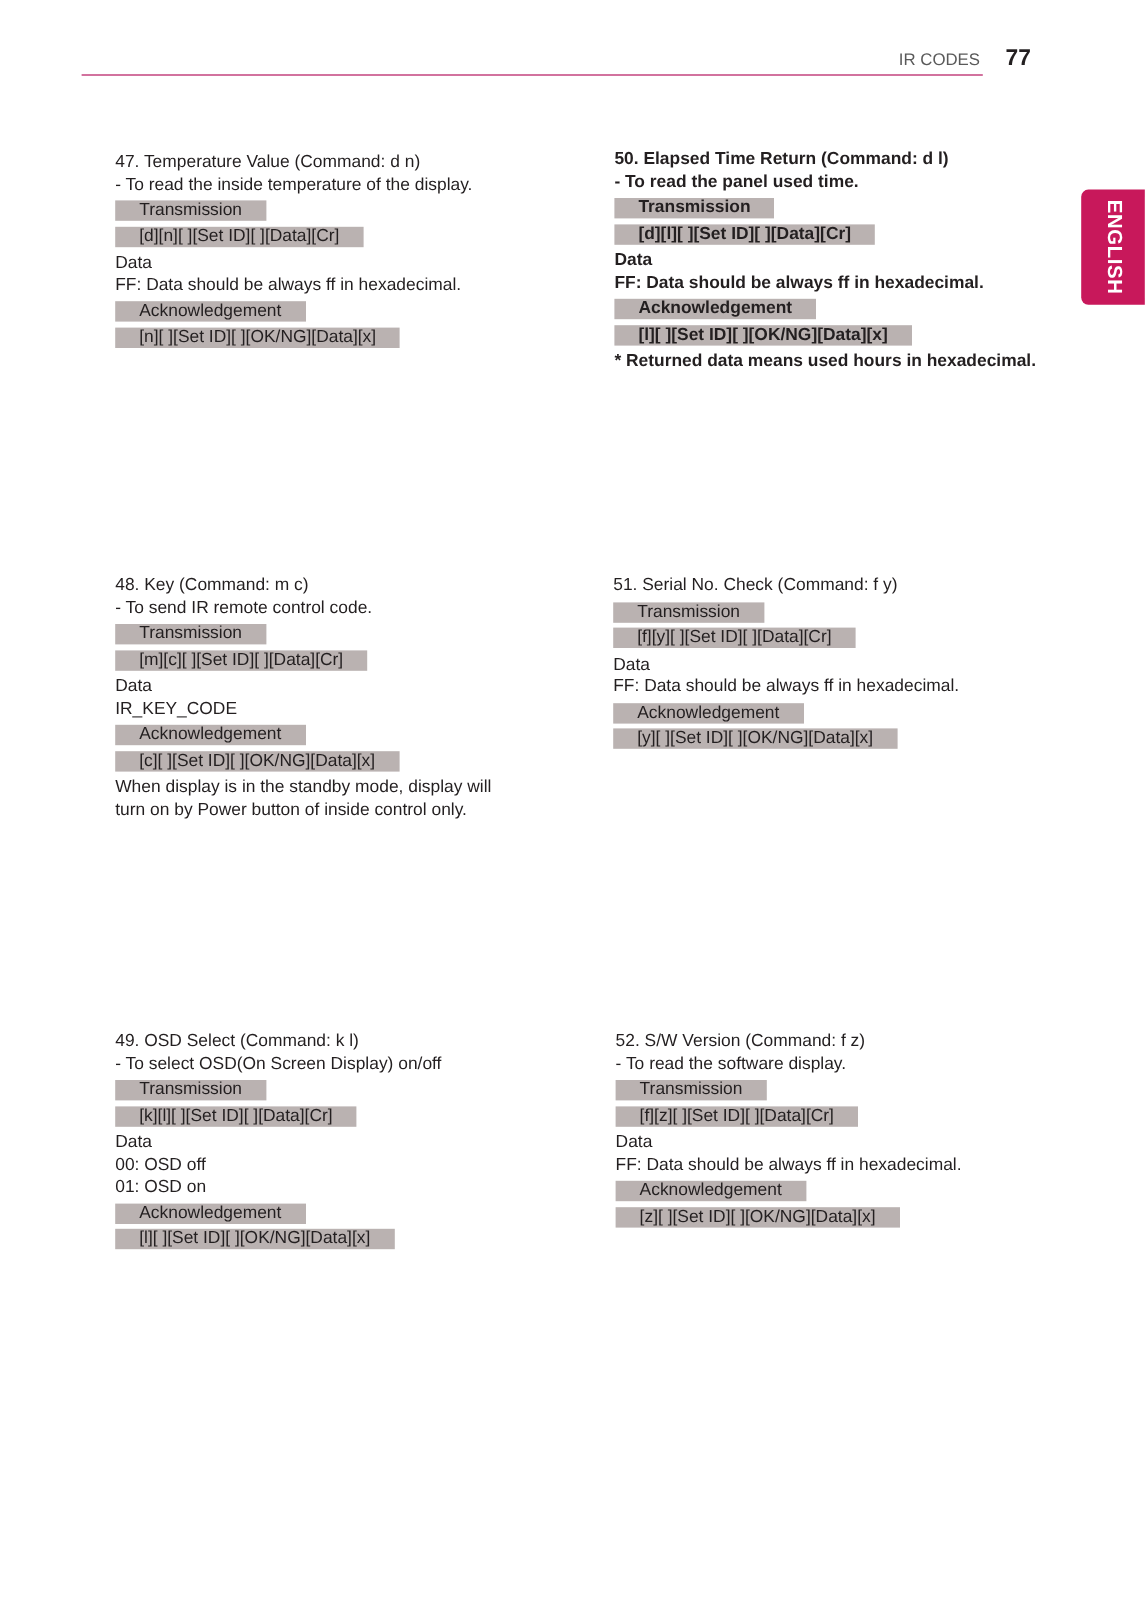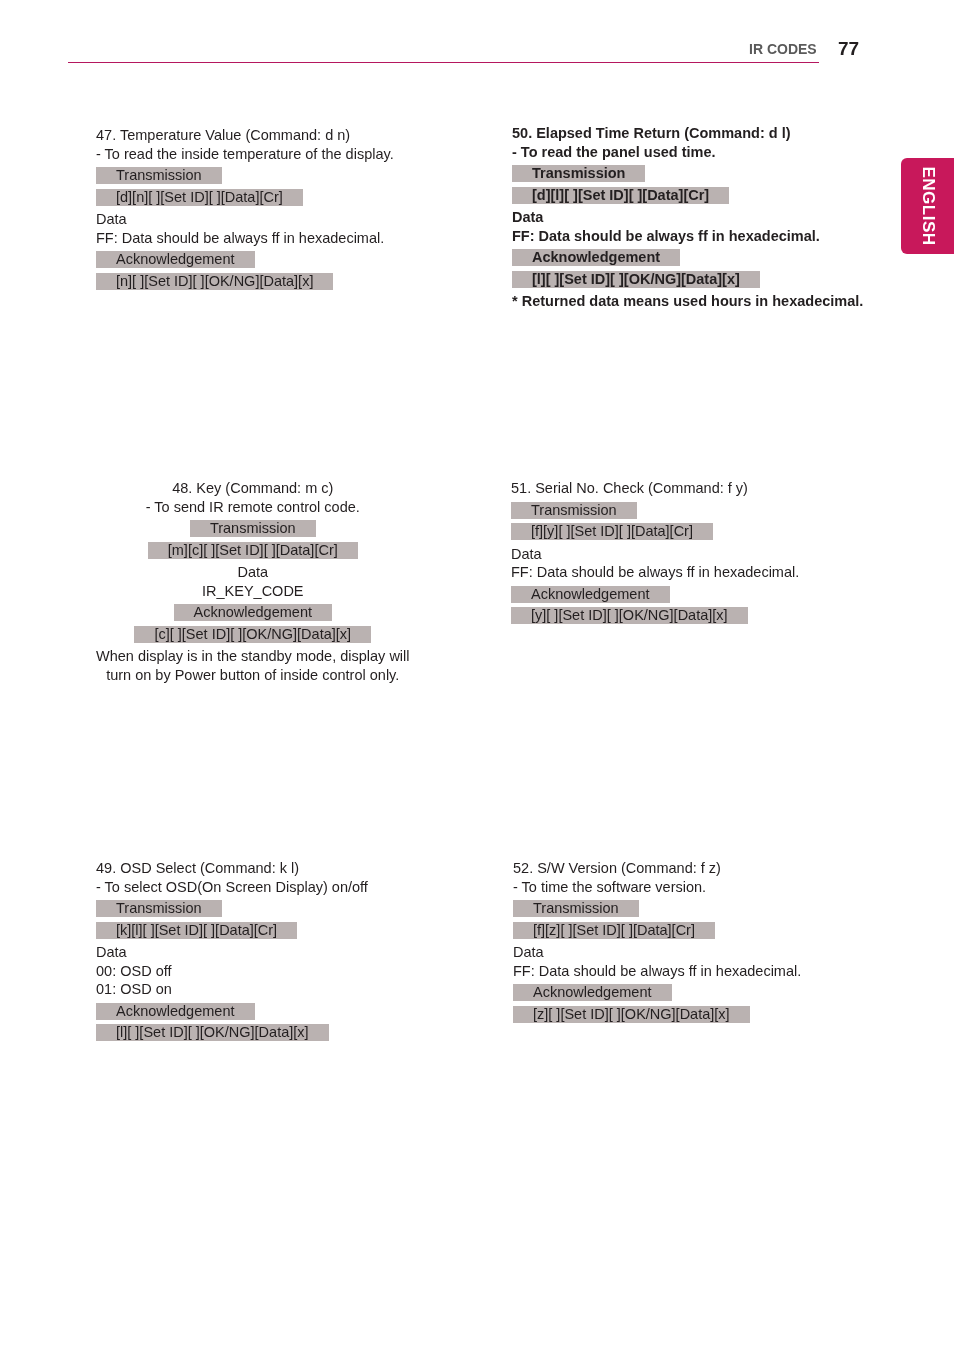--- a/index.html
+++ b/index.html
@@ -1,19 +1,19 @@
 <!DOCTYPE html>
 <html><head>
 <meta charset="utf-8">
 <style>
   html, body { margin:0; padding:0; background:#ffffff; }
   body { width:954px; height:1348px; position:relative; overflow:hidden;
          font-family:"Liberation Sans", sans-serif; color:#231f20; }
   .header-line { position:absolute; left:68px; top:62px; width:751px; height:1px; background:#b5175f; }
-  .header-section { position:absolute; left:749px; top:41px; font-size:14px; font-weight:bold; color:#5a5a5a;text-align:right; }
+  .header-section { position:absolute; left:749px; top:41px; font-size:14px; font-weight:normal; color:#5a5a5a;text-align:right; }
   .header-page { position:absolute; left:838px; top:38px; font-size:19px; font-weight:bold; color:#231f20; }
   .lang-tab { position:absolute; left:901px; top:158px; width:53px; height:96px; background:#c8185b;
               border-radius:6px 0 0 6px; }
   .lang-tab span { position:absolute; left:50%; top:50%; transform:translate(-50%,-50%) rotate(90deg);
                    color:#fff; font-weight:bold; font-size:17px; letter-spacing:0.5px; white-space:nowrap; }
   .block { position:absolute; font-size:14.5px; line-height:18.5px; }
   .line { white-space:nowrap; }
   .box { display:inline-block; background:#bab2b1; padding:0 20px; line-height:17px; margin-top:4px; white-space:nowrap; }
   .gap { height:4px; }
 </style>
@@ -32,21 +32,21 @@
   <div class="line">- To read the inside temperature of the display.</div>
   <div><span class="box">Transmission</span></div>
   <div><span class="box">[d][n][ ][Set ID][ ][Data][Cr]</span></div>
   <div class="gap"></div>
   <div class="line">Data</div>
   <div class="line">FF: Data should be always ff in hexadecimal.</div>
   <div><span class="box">Acknowledgement</span></div>
   <div><span class="box">[n][ ][Set ID][ ][OK/NG][Data][x]</span></div>
 </div>
 
-<div class="block" style="left:96px; top:479px;text-align:center;">
+<div class="block" style="left:96px; top:479px;">
   <div class="line">48. Key (Command: m c)</div>
   <div class="line">- To send IR remote control code.</div>
   <div><span class="box">Transmission</span></div>
   <div><span class="box">[m][c][ ][Set ID][ ][Data][Cr]</span></div>
   <div class="gap"></div>
   <div class="line">Data</div>
   <div class="line">IR_KEY_CODE</div>
   <div><span class="box">Acknowledgement</span></div>
   <div><span class="box">[c][ ][Set ID][ ][OK/NG][Data][x]</span></div>
   <div class="gap"></div>
@@ -87,21 +87,21 @@
   <div><span class="box">[f][y][ ][Set ID][ ][Data][Cr]</span></div>
   <div class="gap"></div>
   <div class="line">Data</div>
   <div class="line">FF: Data should be always ff in hexadecimal.</div>
   <div><span class="box">Acknowledgement</span></div>
   <div><span class="box">[y][ ][Set ID][ ][OK/NG][Data][x]</span></div>
 </div>
 
 <div class="block" style="left:513px; top:859px;">
   <div class="line">52. S/W Version (Command: f z)</div>
-  <div class="line">- To time the software version.</div>
+  <div class="line">- To read the software display.</div>
   <div><span class="box">Transmission</span></div>
   <div><span class="box">[f][z][ ][Set ID][ ][Data][Cr]</span></div>
   <div class="gap"></div>
   <div class="line">Data</div>
   <div class="line">FF: Data should be always ff in hexadecimal.</div>
   <div><span class="box">Acknowledgement</span></div>
   <div><span class="box">[z][ ][Set ID][ ][OK/NG][Data][x]</span></div>
 </div>
 
 </body></html>

